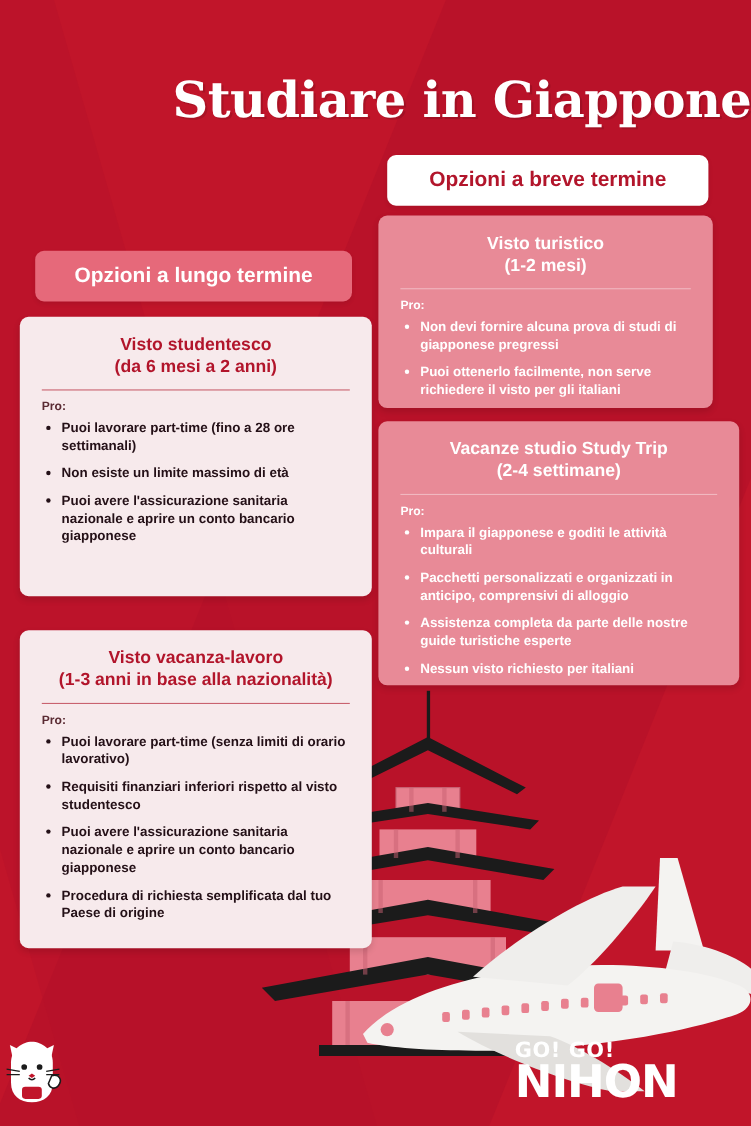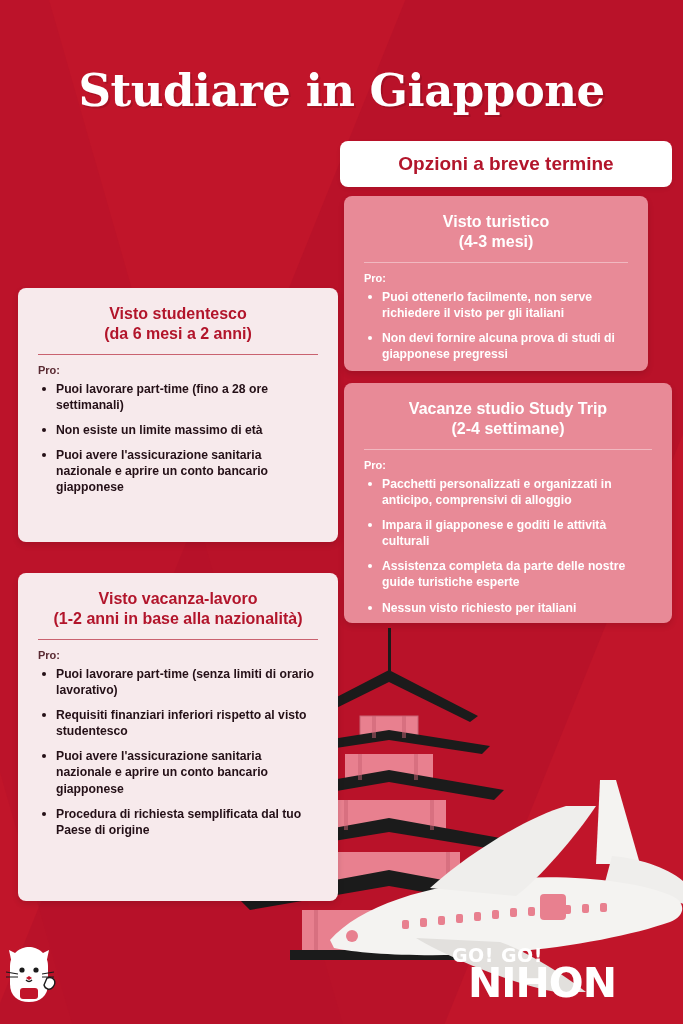--- a/index.html
+++ b/index.html
@@ -46,21 +46,21 @@
     width: 683px;
     height: 1024px;
   }
 
   
   .title {
     position: absolute;
     top: 34px;
     left: 0;
     width: 683px;
-    text-align: center;
+    text-align: right;
     color: #ffffff;
     font-family: "DejaVu Serif", "Liberation Serif", serif;
     font-weight: bold;
     font-size: 45px;
     letter-spacing: -0.5px;
     text-shadow: 2px 2px 0 rgba(0,0,0,0.12);
   }
 
   
   .section-header {
@@ -153,23 +153,23 @@
   .card.pink ul.pros li {
     color: #ffffff;
   }
   .card.pink ul.pros li::before {
     background: #ffffff;
   }
 
   
   #header-long   { left: 32px;  top: 228px; width: 288px; height: 46px; }
   #card-student  { left: 18px;  top: 288px; width: 320px; height: 254px; }
-  #card-working  { left: 18px;  top: 573px; width: 320px; height: 328px; }
-
-  #header-short  { left: 340px; top: 141px; width: 332px; height: 46px; }
+  #card-working  { left: 18px;  top: 573px; width: 320px; height: 289px; }
+
+  #header-short  { left: 352px; top: 141px; width: 292px; height: 46px; }
   #card-tourist  { left: 344px; top: 196px; width: 304px; height: 175px; }
   #card-study    { left: 344px; top: 383px; width: 328px; height: 240px; }
 
   
   .illustration {
     position: absolute;
     z-index: 1;
     left: 0;
     top: 620px;
     width: 683px;
@@ -199,21 +199,20 @@
     font-weight: bold;
     line-height: 0.92;
   }
   .logo-top {
     font-size: 19px;
     letter-spacing: 0.5px;
   }
   .logo-bottom {
     font-size: 41px;
     letter-spacing: -1px;
-    margin-left: 16px;
   }
 </style>
 </head>
 <body>
 
 <div class="bg-shape diag1"></div>
 <div class="bg-shape diag2"></div>
 
 <svg class="illustration" viewBox="0 0 683 404" xmlns="http://www.w3.org/2000/svg">
 
@@ -268,75 +267,76 @@
       <rect x="600" y="283" width="7" height="9" rx="2"></rect>
     </g>
     <rect x="540" y="274" width="26" height="26" rx="4" fill="#e8808f"></rect>
   </g>
 </svg>
 
 <div class="page">
 
   <h1 class="title">Studiare in Giappone</h1>
 
+  <div class="section-header" id="header-long">Opzioni a lungo termine</div>
 
   <div class="card" id="card-student">
     <div class="card-title">
       <span>Visto studentesco</span><br>
       <span>(da 6 mesi a 2 anni)</span>
     </div>
     <hr class="card-rule">
     <div class="pro-label">Pro:</div>
     <ul class="pros">
       <li>Puoi lavorare part-time (fino a 28 ore settimanali)</li>
       <li>Non esiste un limite massimo di età</li>
       <li>Puoi avere l'assicurazione sanitaria nazionale e aprire un conto bancario giapponese</li>
     </ul>
   </div>
 
   <div class="card" id="card-working">
     <div class="card-title">
       <span>Visto vacanza-lavoro</span><br>
-      <span>(1-2 anni in base alla nazionalità)</span>
+      <span>(1-3 anni in base alla nazionalità)</span>
     </div>
     <hr class="card-rule">
     <div class="pro-label">Pro:</div>
     <ul class="pros">
       <li>Puoi lavorare part-time (senza limiti di orario lavorativo)</li>
       <li>Requisiti finanziari inferiori rispetto al visto studentesco</li>
       <li>Puoi avere l'assicurazione sanitaria nazionale e aprire un conto bancario giapponese</li>
       <li>Procedura di richiesta semplificata dal tuo Paese di origine</li>
     </ul>
   </div>
 
   <div class="section-header right" id="header-short">Opzioni a breve termine</div>
 
   <div class="card pink" id="card-tourist">
     <div class="card-title">
       <span>Visto turistico</span><br>
-      <span>(4-3 mesi)</span>
+      <span>(1-2 mesi)</span>
     </div>
     <hr class="card-rule">
     <div class="pro-label">Pro:</div>
     <ul class="pros">
+      <li>Non devi fornire alcuna prova di studi di giapponese pregressi</li>
       <li>Puoi ottenerlo facilmente, non serve richiedere il visto per gli italiani</li>
-      <li>Non devi fornire alcuna prova di studi di giapponese pregressi</li>
     </ul>
   </div>
 
   <div class="card pink" id="card-study">
     <div class="card-title">
       <span>Vacanze studio Study Trip</span><br>
       <span>(2-4 settimane)</span>
     </div>
     <hr class="card-rule">
     <div class="pro-label">Pro:</div>
     <ul class="pros">
+      <li>Impara il giapponese e goditi le attività culturali</li>
       <li>Pacchetti personalizzati e organizzati in anticipo, comprensivi di alloggio</li>
-      <li>Impara il giapponese e goditi le attività culturali</li>
       <li>Assistenza completa da parte delle nostre guide turistiche esperte</li>
       <li>Nessun visto richiesto per italiani</li>
     </ul>
   </div>
 
   <div class="logo">
     <svg class="logo-cat" viewBox="0 0 58 62" xmlns="http://www.w3.org/2000/svg">
       <path d="M10 22 C10 10 20 3 29 3 C38 3 48 10 48 22 L48 40 C48 52 40 58 29 58 C18 58 10 52 10 40 Z" fill="#ffffff"></path>
       <path d="M12 20 L9 6 L21 12 Z" fill="#ffffff"></path>
       <path d="M46 20 L49 6 L37 12 Z" fill="#ffffff"></path>

